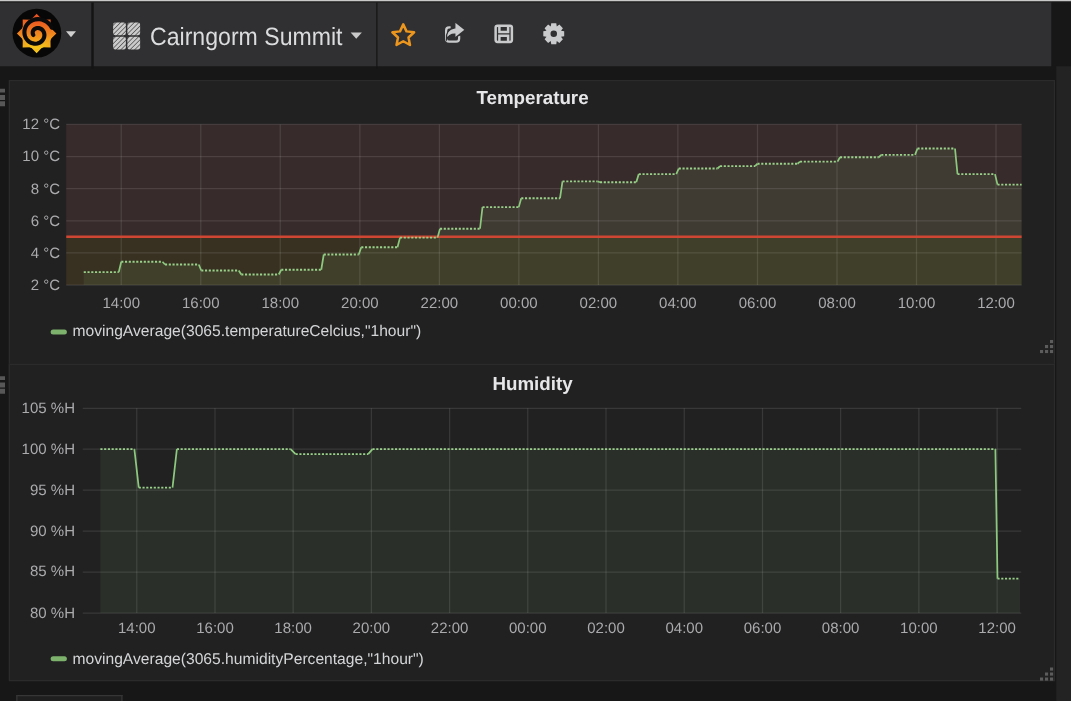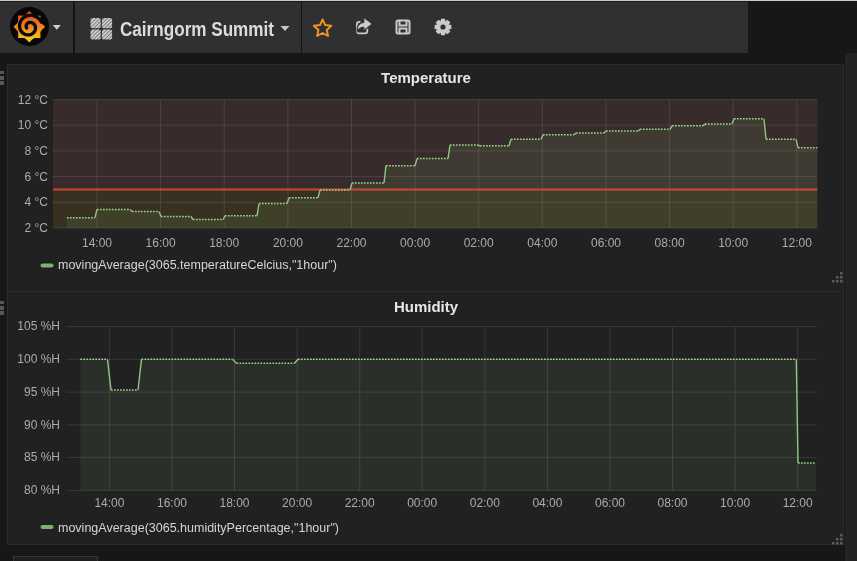--- a/index.html
+++ b/index.html
@@ -1,20 +1,20 @@
 <!DOCTYPE html>
 <html><head>
 <meta charset="utf-8">
 <style>
 * { margin:0; padding:0; box-sizing:border-box; }
 html,body { width:857px; height:561px; background:#171717; overflow:hidden;
   font-family:"Liberation Sans", sans-serif; }
 #topline { position:absolute; left:0; top:0; width:857px; height:1px; background:#c9c9c9; }
-#navbar { position:absolute; left:0; top:0; width:748px; height:53px;
-  background:#303032; border-top:2px solid #1b1b1b;font-weight:bold; }
+#navbar { position:absolute; left:0; top:0; width:841px; height:53px;
+  background:#303032; border-top:2px solid #1b1b1b; }
 .navsep { position:absolute; top:0; width:1.5px; height:53px; background:#141414; }
 #page { position:absolute; left:0; top:53px; width:857px; height:508px; }
 .panel { position:absolute; background:#212122; border:1px solid #2b2b2b; }
 .panel svg { position:absolute; left:-1px; top:-1px; }
 #navbar svg { position:absolute; left:0; top:-2px; }
 .gridline line { stroke:rgba(255,255,255,0.105); stroke-width:1; }
 .axis text { fill:#ababae; font-size:12px; font-family:"Liberation Sans",sans-serif; }
 .ptitle { fill:#e6e6e8; font-size:15px; font-weight:bold; font-family:"Liberation Sans",sans-serif; }
 .legendtext { fill:#d4d5d7; font-size:12.5px; font-family:"Liberation Sans",sans-serif; }
 .rowhandle div { position:absolute; left:0px; width:3.6px; height:3.6px; background:#575757; }

